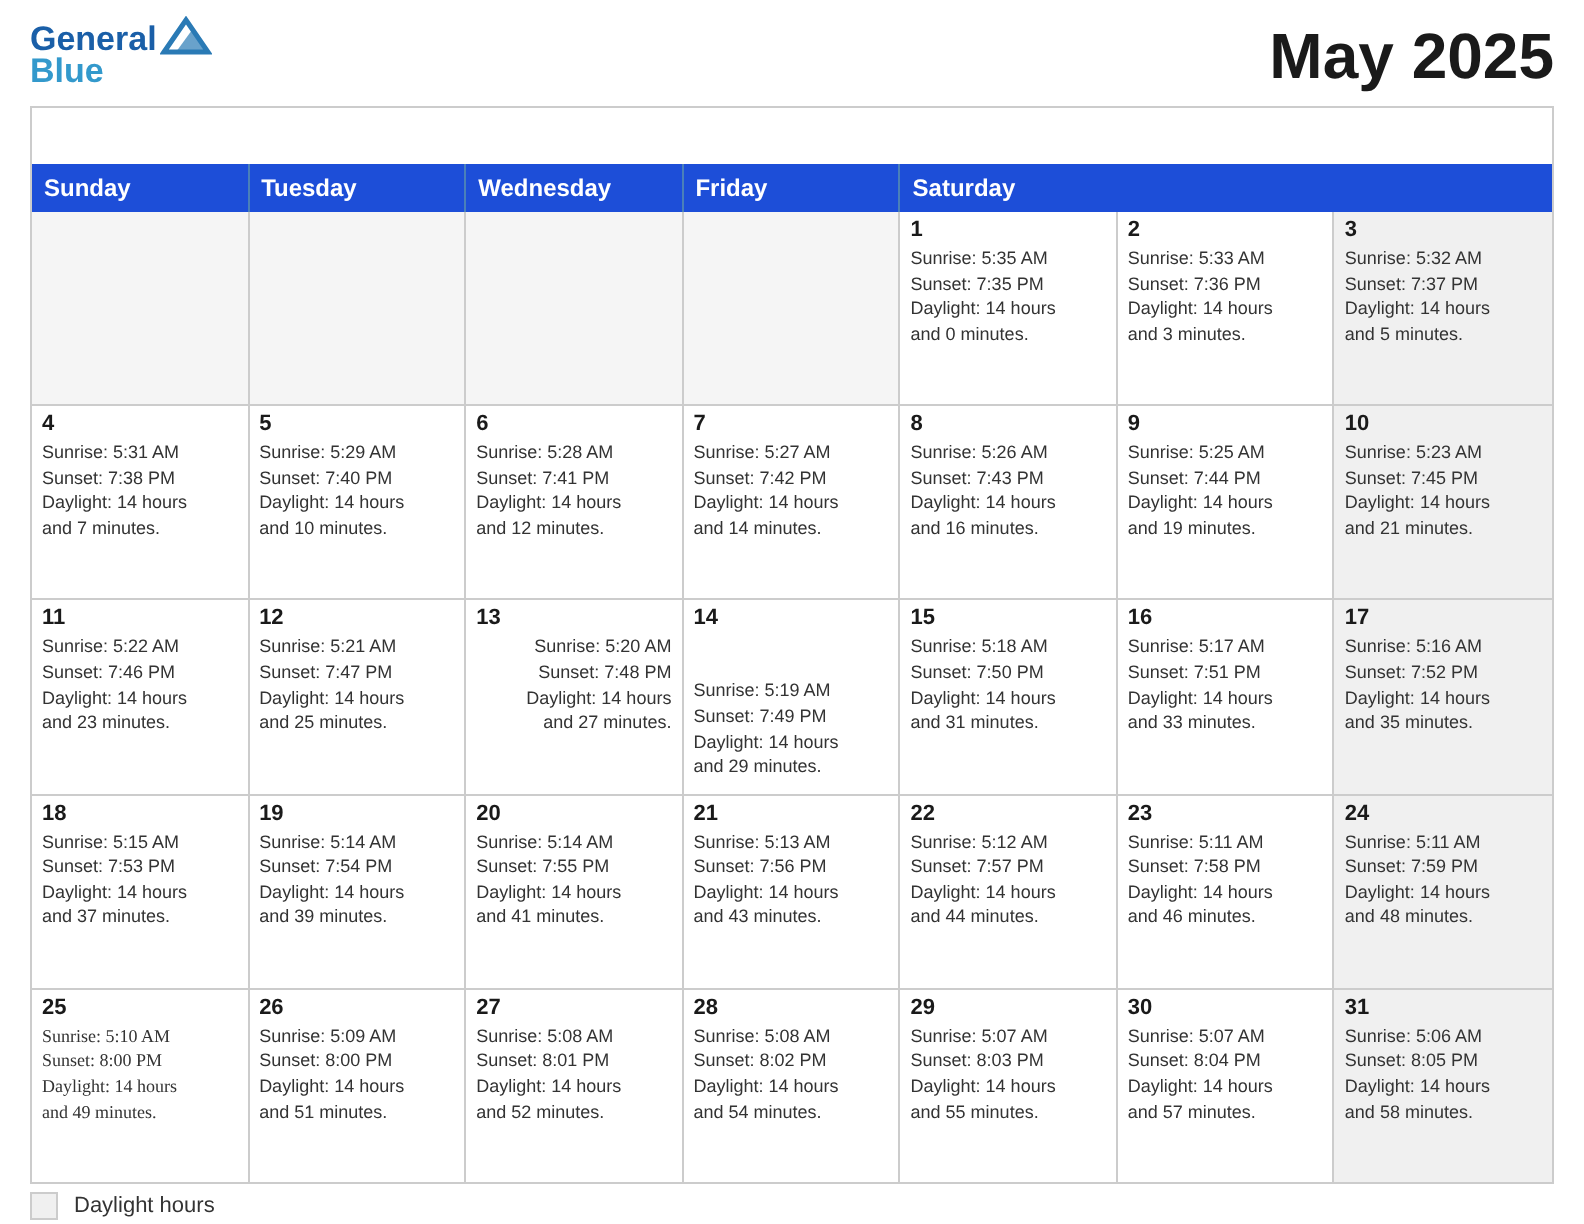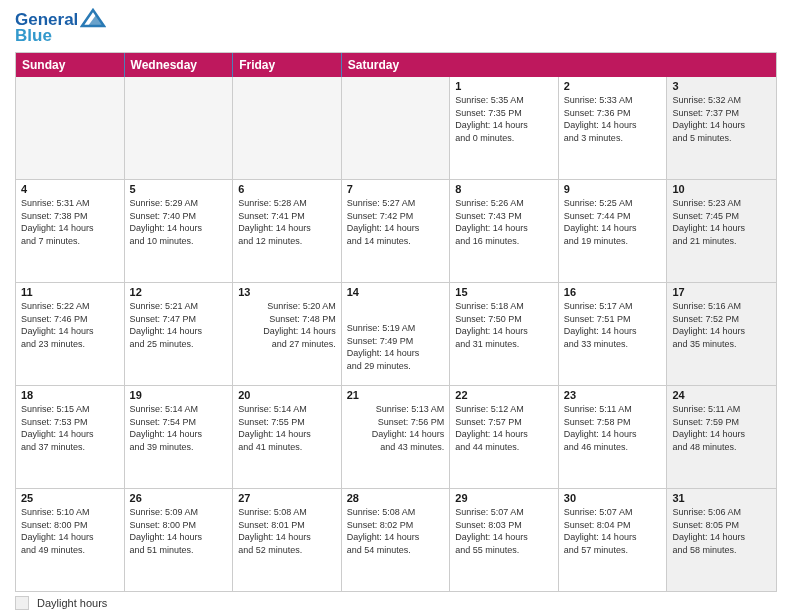--- a/index.html
+++ b/index.html
@@ -53,21 +53,22 @@
     }
     .calendar {
       flex: 1;
       display: flex;
       flex-direction: column;
       border: 1px solid #ccc;
     }
     .cal-header {
       display: grid;
       grid-template-columns: repeat(7, 1fr);
-      background: #be185d;
+      background: #1d4ed8;
+      margin-top: 28px;
     }
     .cal-header-cell {
       color: #fff;
       font-weight: bold;
       font-size: 12px;
       padding: 5px 6px;
       border-right: 1px solid #4a80b9;
       text-align: left;
     }
     .cal-header-cell:last-child { border-right: none; }
@@ -131,26 +132,28 @@
           <span class="logo-text" style="color:#1a5fa8;font-size:17px;font-weight:bold;">General</span>
           <svg width="26" height="22" viewBox="0 0 26 22" style="margin-left:2px;margin-top:-2px;">
             <polygon points="2,18 13,2 24,18" fill="none" stroke="#2a7ab5" stroke-width="2.5"></polygon>
             <polygon points="8,18 16,7 24,18" fill="#2a7ab5" opacity="0.7"></polygon>
           </svg>
         </div>
         <span class="logo-blue" style="color:#3399cc;font-size:17px;font-weight:bold;margin-top:-4px;">Blue</span>
       </div>
     </div>
     <div class="title-block">
+      <div class="main-title">May 2025</div>
     </div>
   </div>
 
   <div class="calendar">
     <div class="cal-header">
       <div class="cal-header-cell">Sunday</div>
+      <div class="cal-header-cell">Tuesday</div>
       <div class="cal-header-cell">Wednesday</div>
       <div class="cal-header-cell">Friday</div>
       <div class="cal-header-cell">Saturday</div>
     </div>
     <div class="cal-body" id="cal-body">
     <div class="cal-row">
           <div class="cal-cell empty"></div>
           <div class="cal-cell empty"></div>
           <div class="cal-cell empty"></div>
           <div class="cal-cell empty"></div>
@@ -295,21 +298,21 @@
           </div>
           <div class="cal-cell">
             <div class="day-num">20</div>
             <div class="cell-text" style="white-space: pre-line;">Sunrise: 5:14 AM
 Sunset: 7:55 PM
 Daylight: 14 hours
 and 41 minutes.</div>
           </div>
           <div class="cal-cell">
             <div class="day-num">21</div>
-            <div class="cell-text" style="white-space: pre-line; text-align: right;">Sunrise: 5:13 AM
+            <div class="cell-text" style="white-space: pre-line;">Sunrise: 5:13 AM
 Sunset: 7:56 PM
 Daylight: 14 hours
 and 43 minutes.</div>
           </div>
           <div class="cal-cell">
             <div class="day-num">22</div>
             <div class="cell-text" style="white-space: pre-line;">Sunrise: 5:12 AM
 Sunset: 7:57 PM
 Daylight: 14 hours
 and 44 minutes.</div>
@@ -325,21 +328,21 @@
             <div class="day-num">24</div>
             <div class="cell-text" style="white-space: pre-line;">Sunrise: 5:11 AM
 Sunset: 7:59 PM
 Daylight: 14 hours
 and 48 minutes.</div>
           </div>
         </div>
         <div class="cal-row">
           <div class="cal-cell">
             <div class="day-num">25</div>
-            <div class="cell-text" style="white-space: pre-line;">Sunrise: 5:10 AM
+            <div class="cell-text" style="white-space: pre-line; font-family: Liberation Serif, serif;">Sunrise: 5:10 AM
 Sunset: 8:00 PM
 Daylight: 14 hours
 and 49 minutes.</div>
           </div>
           <div class="cal-cell">
             <div class="day-num">26</div>
             <div class="cell-text" style="white-space: pre-line;">Sunrise: 5:09 AM
 Sunset: 8:00 PM
 Daylight: 14 hours
 and 51 minutes.</div>

